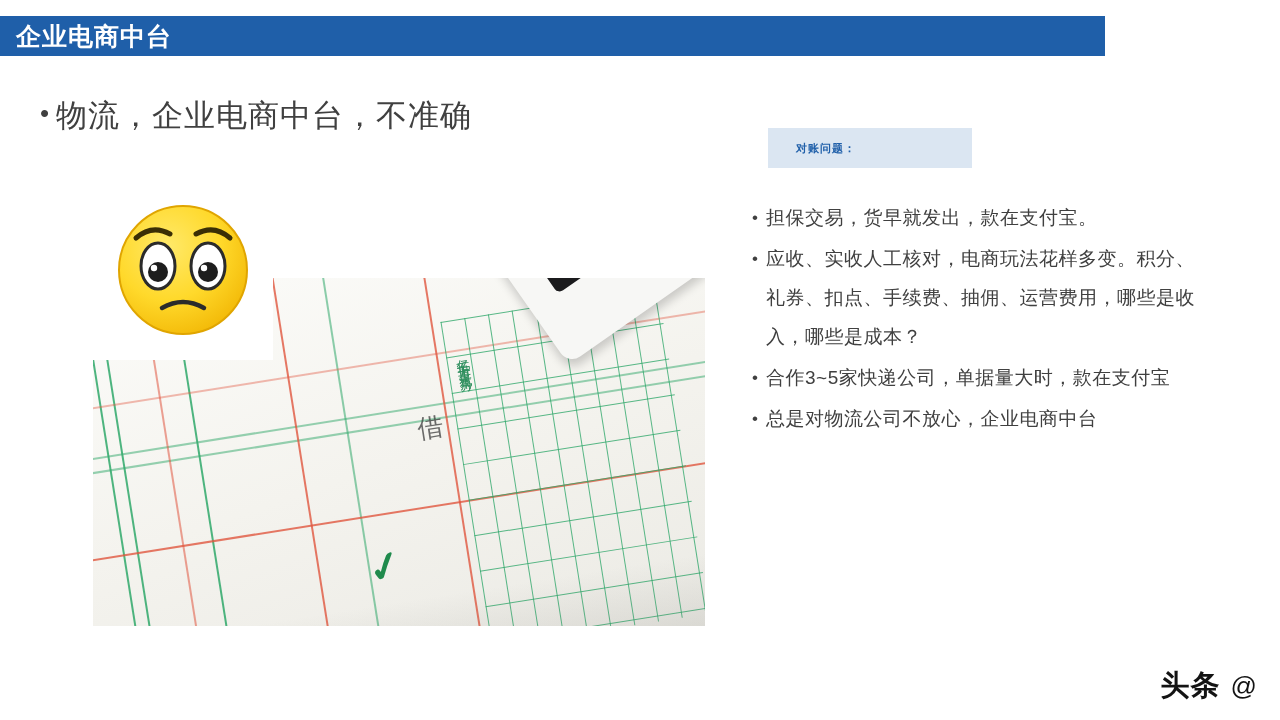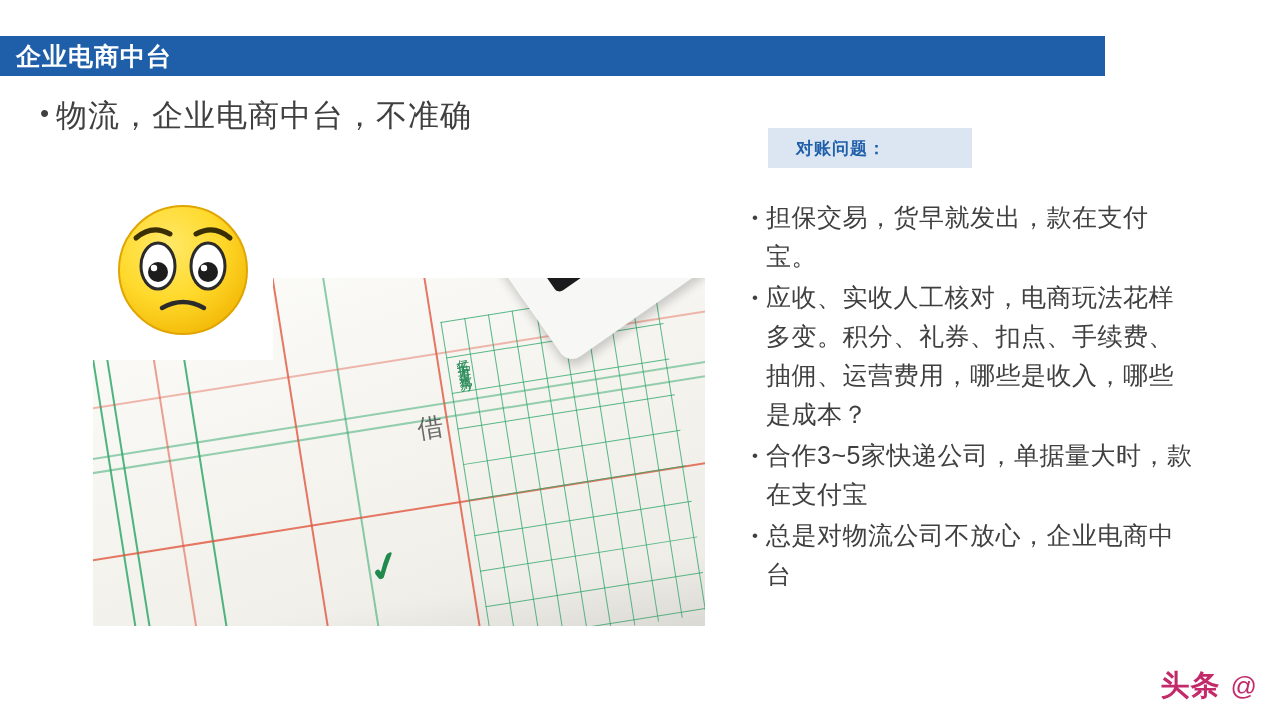--- a/index.html
+++ b/index.html
@@ -18,21 +18,21 @@
   .slide {
     position: absolute;
     inset: 0;
     background: #ffffff;
   }
 
   
   .header-bar {
     position: absolute;
     left: 0;
-    top: 36px;
+    top: 16px;
     width: 1105px;
     height: 40px;
     background: #1f5fa9;
     display: flex;
     align-items: center;
   }
   .header-title {
     color: #ffffff;
     font-size: 25px;
     font-weight: bold;
@@ -191,21 +191,21 @@
     left: 768px;
     top: 128px;
     width: 204px;
     height: 40px;
     background: #dbe6f2;
     display: flex;
     align-items: center;
   }
   .right-label .lbl-text {
     color: #1f5fa9;
-    font-size: 17px;
+    font-size: 11px;
     font-weight: bold;
     padding-left: 28px;
     letter-spacing: 1px;
   }
 
   .bullets {
     position: absolute;
     left: 744px;
     top: 198px;
     width: 452px;
@@ -219,33 +219,33 @@
     flex: 0 0 auto;
     width: 22px;
     color: #404040;
     font-size: 17px;
     line-height: 39px;
     text-align: center;
   }
   .bullet .btext {
     flex: 1 1 auto;
     color: #404040;
-    font-size: 25px;
+    font-size: 19px;
     line-height: 39px;
     letter-spacing: .5px;
   }
 
   
   .watermark {
     position: absolute;
     right: 18px;
     bottom: 14px;
     display: flex;
     align-items: center;
-    color: #be185d;
+    color: #000000;
     font-size: 29px;
     font-weight: bold;
     letter-spacing: 1px;
     opacity: .92;
   }
   .watermark .wm-at {
     margin: 0 4px 0 10px;
     font-weight: normal;
     font-size: 26px;
   }

